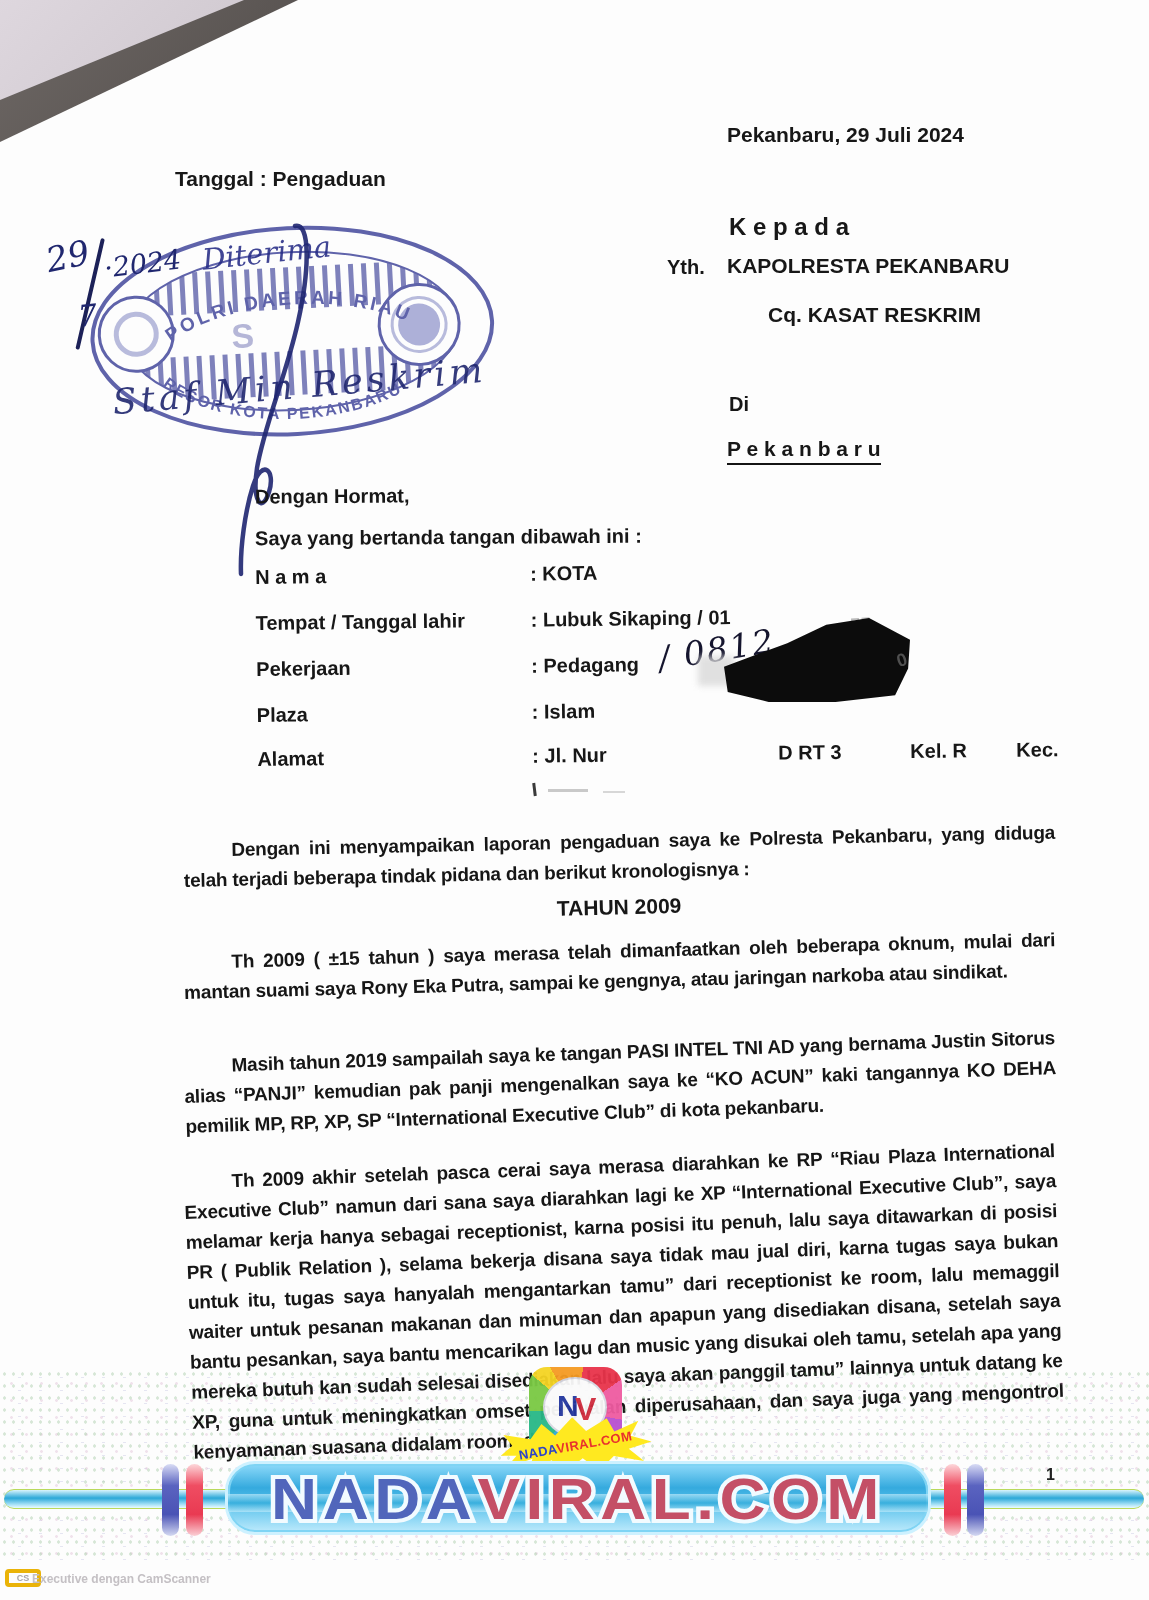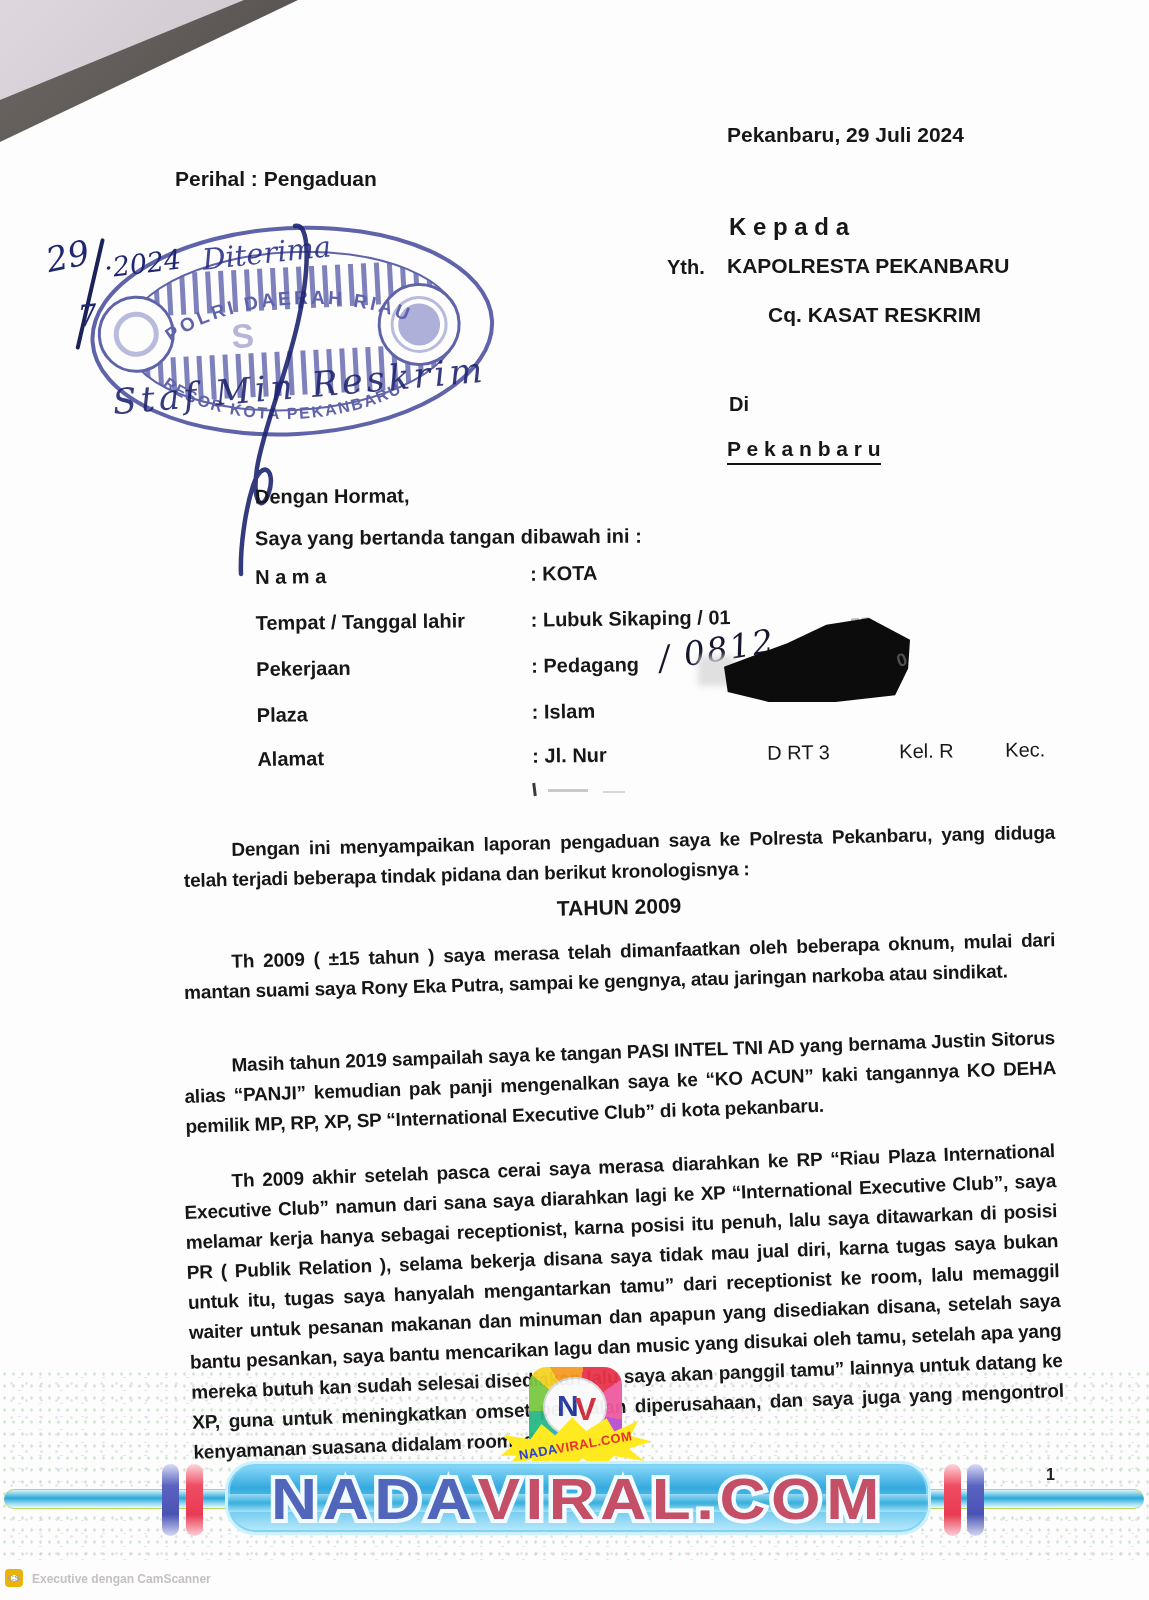--- a/index.html
+++ b/index.html
@@ -35,21 +35,21 @@
   #hw-received{left:202px;top:236px;font-size:29px;transform:rotate(-6deg);opacity:.88;color:#262c86;}
   #hw-staff{left:112px;top:366px;font-size:35px;letter-spacing:4px;transform:rotate(-5deg);opacity:.9;}
   #sig-svg{left:200px;top:218px;}
   
   #salutation{left:255px;top:485px;font-size:20px;font-weight:700;transform:rotate(-.4deg);}
   #intro{left:255px;top:526px;font-size:20px;font-weight:700;transform:rotate(-.4deg);}
   #fields{left:0;top:0;width:1149px;height:830px;transform:rotate(-.7deg);transform-origin:255px 570px;}
   .frow{position:absolute;left:0;width:1149px;font-size:20px;font-weight:700;}
   .flabel{position:absolute;left:255px;white-space:nowrap;}
   .fvalue{position:absolute;left:530px;white-space:nowrap;}
-  .frag{position:absolute;white-space:nowrap;font-weight:400;}
+  .frag{position:absolute;white-space:nowrap;font-weight:700;margin-left:11px;}
   #ghost55{left:850px;top:614px;font-size:19px;color:#9a9a9a;opacity:.65;transform:rotate(-4deg);font-weight:700;}
   #hw-phone{left:658px;top:630px;font-size:33px;color:#15152e;transform:rotate(-9deg);letter-spacing:2px;}
   #redact-blob{left:724px;top:618px;width:186px;height:84px;background:#0c0c0c;z-index:4;
     clip-path:polygon(0 58%,34% 30%,55% 8%,78% 0,100% 26%,99% 60%,92% 92%,60% 100%,24% 100%,2% 88%);
     filter:blur(.4px);}
   #smudge{left:698px;top:656px;width:36px;height:30px;background:#d9d9d9;filter:blur(3px);opacity:.8;}
   #ghost0{left:897px;top:650px;font-size:18px;color:#888;opacity:.55;transform:rotate(-18deg);z-index:5;font-weight:700;}
   #cont-tick{left:533px;top:783px;width:3px;height:13px;background:#3a3a3a;transform:rotate(-7deg);}
   #cont-dash1{left:548px;top:789px;width:40px;height:3px;background:#c9c9c9;}
   #cont-dash2{left:603px;top:791px;width:22px;height:2px;background:#d7d7d7;}
@@ -102,34 +102,34 @@
     background:linear-gradient(180deg,#8edafa,#35aade 35%,#5cc3ec 60%,#bdeafc);
     border:3px solid #cdf1ff;box-shadow:inset 0 0 0 2px #7fd4f4;}
   #pill-band{position:absolute;left:0;top:30px;width:100%;height:18px;
     background:linear-gradient(180deg,#bfeafa,#2ba8d8 50%,#bfeafa);opacity:.7;}
   .pill-label{position:absolute;inset:0;display:flex;align-items:center;justify-content:center;
     font-size:58px;font-weight:800;letter-spacing:5px;transform:scaleX(1.1);white-space:nowrap;}
   .pill-label.back{-webkit-text-stroke:8px #f2fbff;color:#f2fbff;}
   .pill-nada{color:#5166bb;} .pill-viral{color:#c44f66;}
   #page-num{left:1046px;top:1466px;font-size:16px;font-weight:700;color:#222;z-index:11;}
   
-  #cs-icon{left:5px;top:1569px;width:18px;height:18px;border:6px solid #eab308;border-radius:4px;
+  #cs-icon{left:5px;top:1569px;width:36px;height:18px;border:4px solid #eab308;border-radius:4px;
     color:#a8a4a8;font-size:9px;font-weight:800;display:flex;align-items:center;justify-content:center;}
   #cs-text{left:32px;top:1572px;font-size:12px;color:#c4c0c4;font-weight:700;}
 </style>
 </head>
 <body>
 
 <div id="page" data-name="scanned-complaint-letter">
 
   <div class="abs" id="corner-bg" data-name="scan-corner-background"></div>
   <div class="abs" id="corner-stripe" data-name="scan-paper-edge-shadow"></div>
 
   <div class="abs h-line" id="city-date" data-name="letter-date">Pekanbaru, 29 Juli 2024</div>
-  <div class="abs h-line" id="subject" data-name="letter-subject">Perihal : Pengaduan</div>
+  <div class="abs h-line" id="subject" data-name="letter-subject">Tanggal : Pengaduan</div>
   <div class="abs h-line" id="kepada" data-name="kepada-label">K e p a d a</div>
   <div class="abs h-line" id="yth" data-name="yth-label">Yth.</div>
   <div class="abs h-line" id="recipient" data-name="recipient-name">KAPOLRESTA PEKANBARU</div>
   <div class="abs h-line" id="cq" data-name="recipient-cq">Cq. KASAT RESKRIM</div>
   <div class="abs h-line" id="di" data-name="di-label">Di</div>
   <div class="abs h-line" id="city" data-name="recipient-city">P e k a n b a r u</div>
 
   <svg class="abs" id="stamp-svg" width="470" height="250" viewBox="0 0 470 250" data-name="police-stamp">
     <defs>
       <pattern id="hatch" width="13" height="10" patternUnits="userSpaceOnUse">

